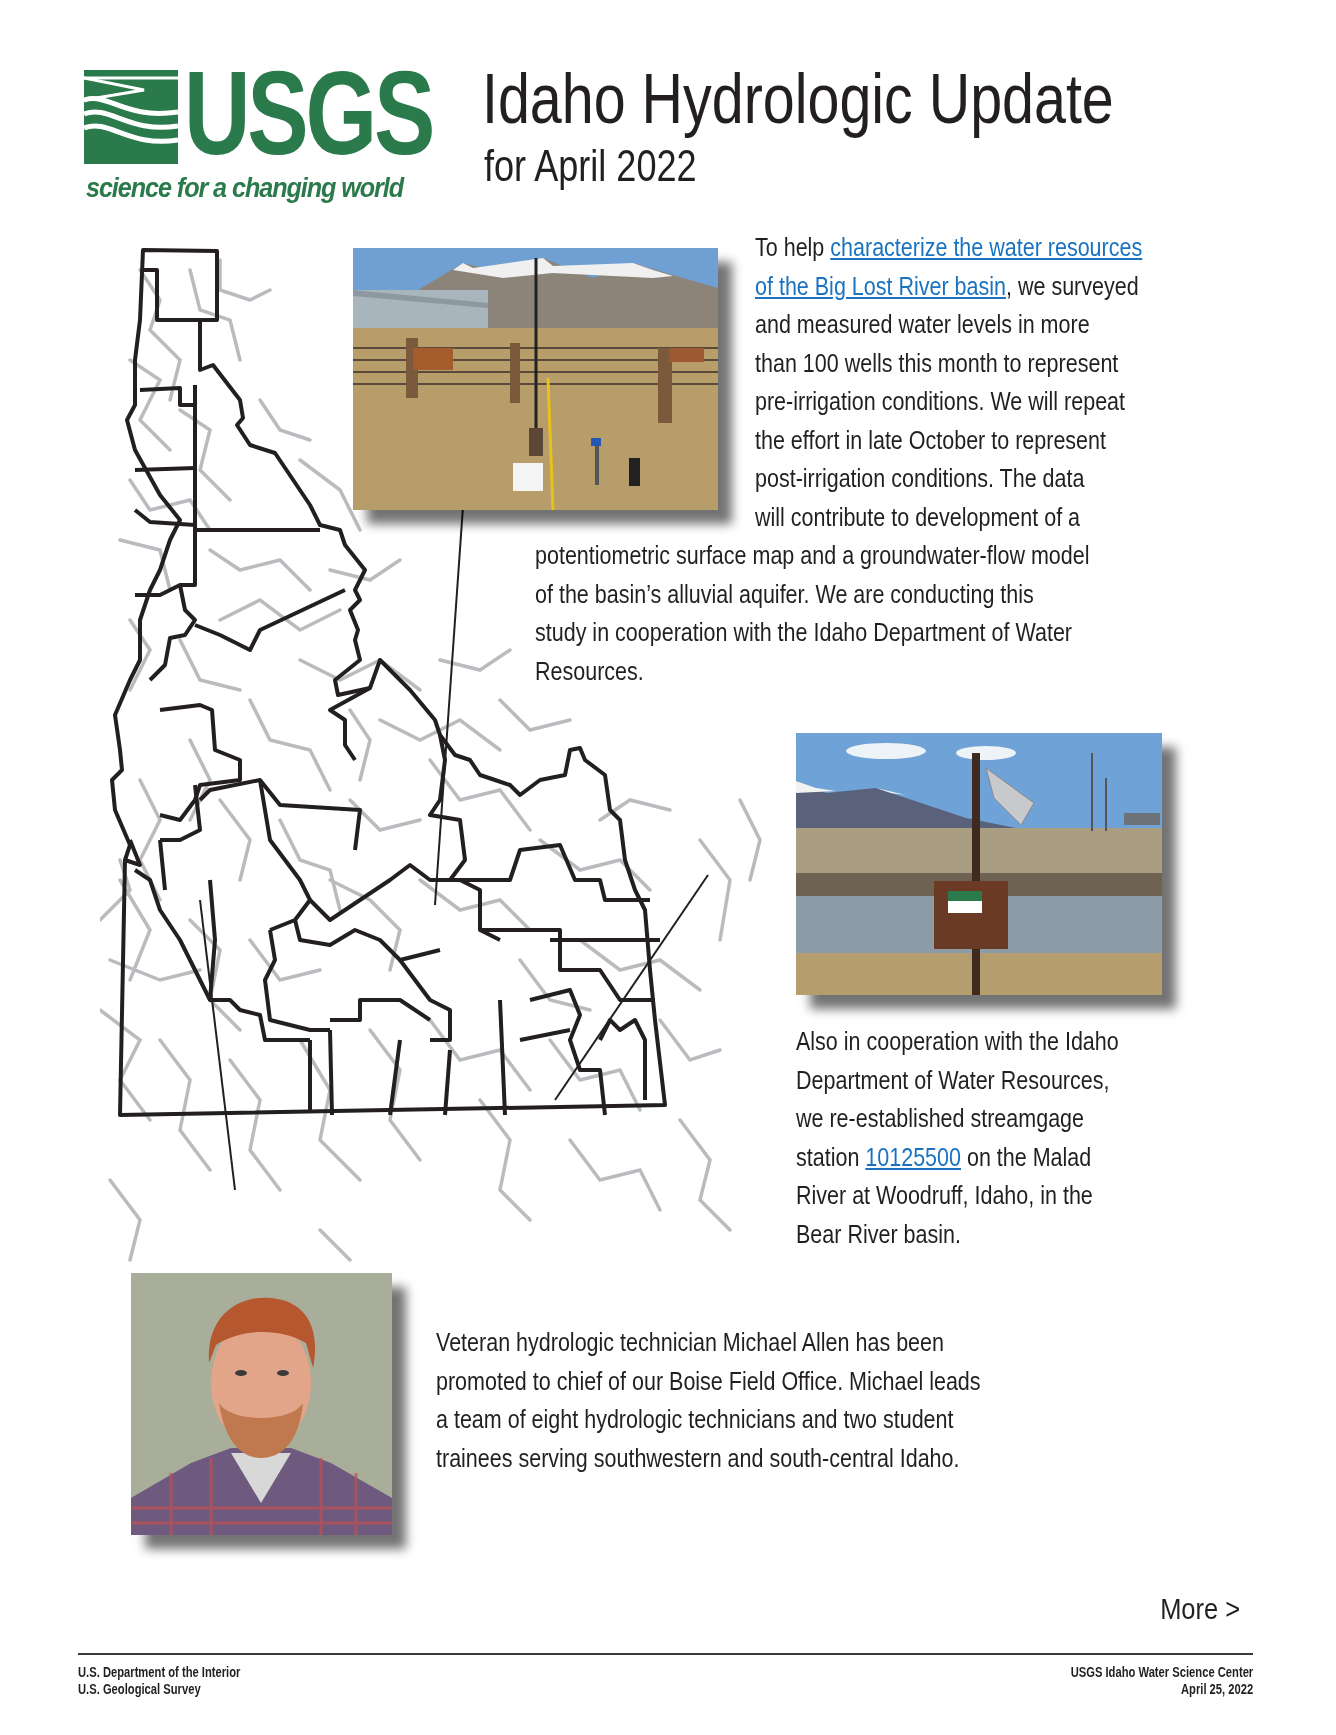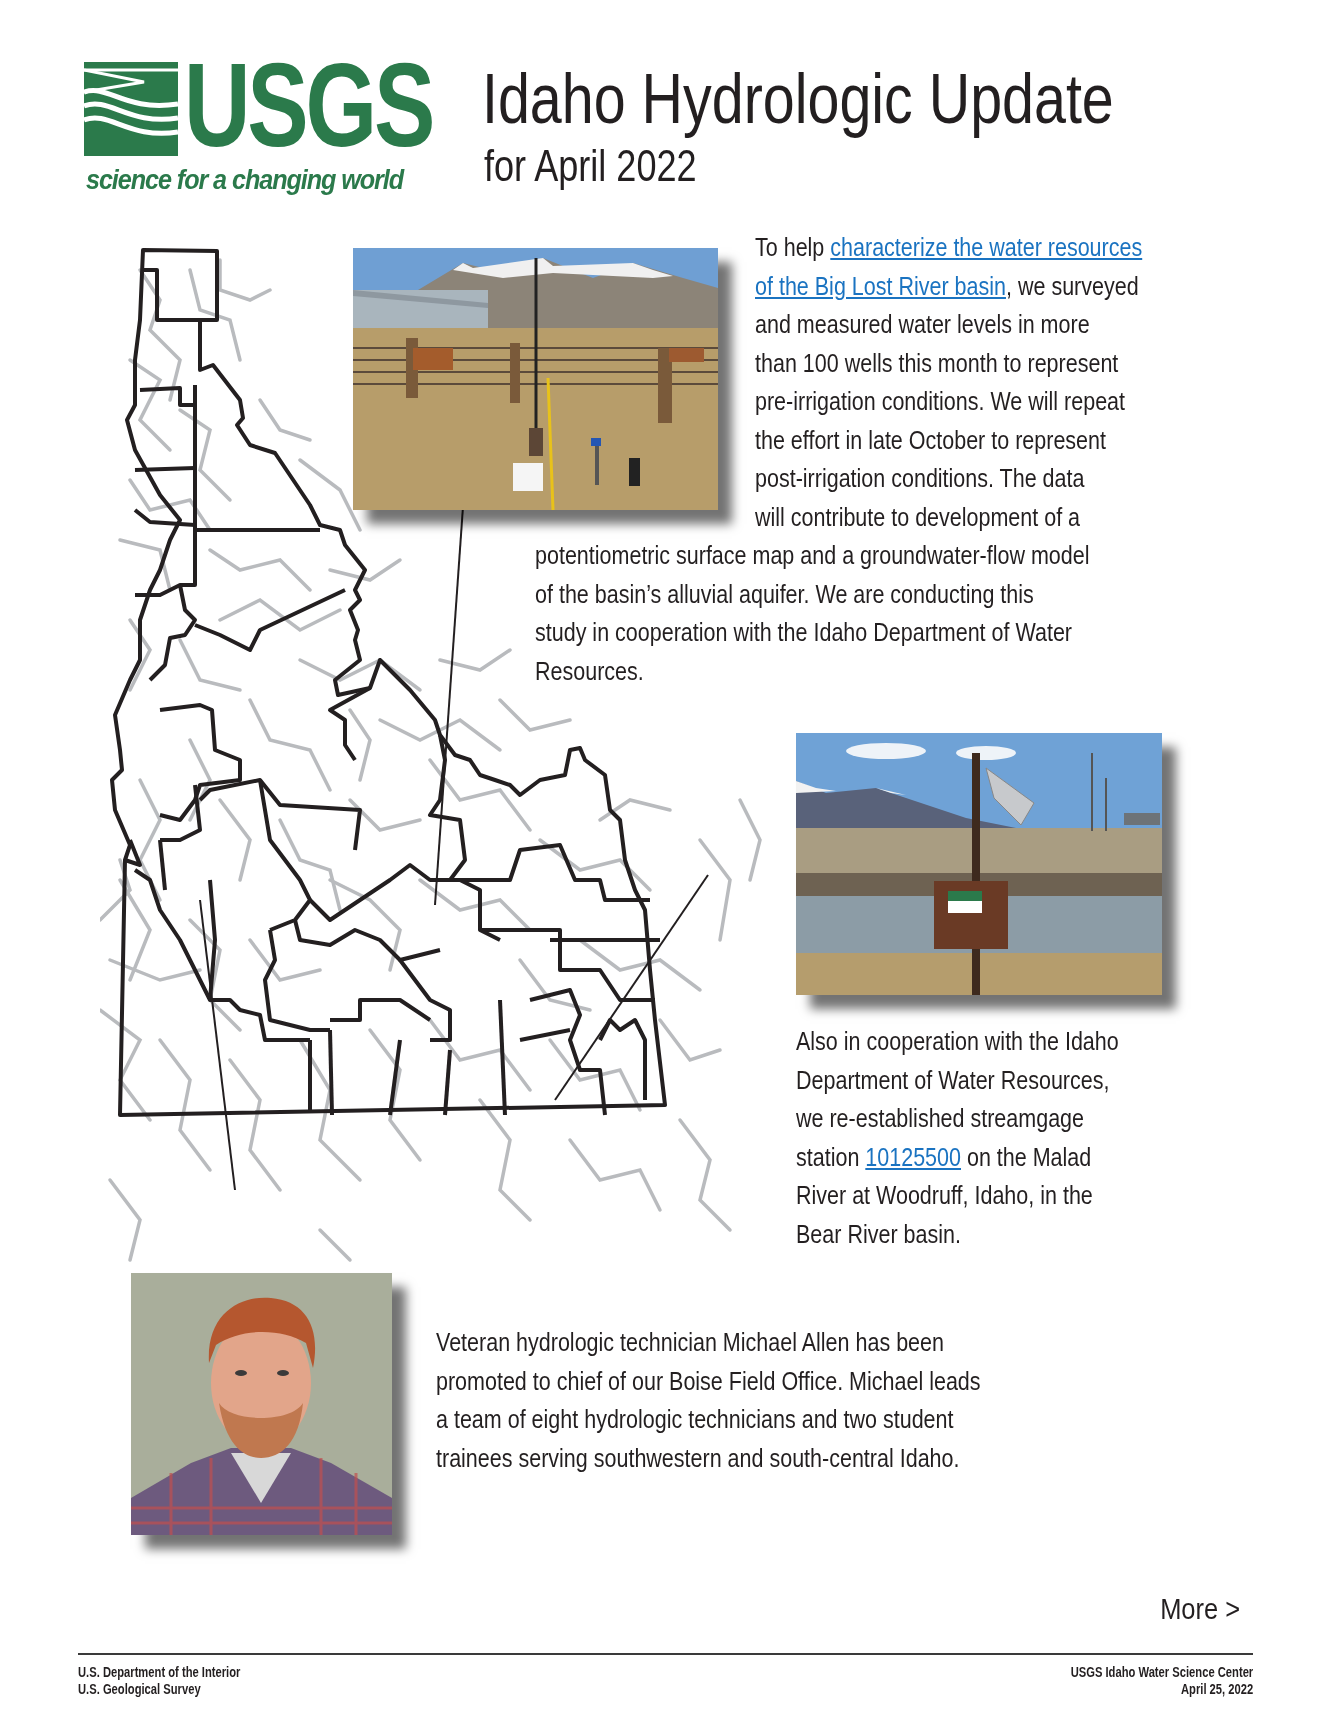--- a/index.html
+++ b/index.html
@@ -1,19 +1,19 @@
 <!DOCTYPE html>
 <html><head>
 <meta charset="utf-8">
 <style>
   html,body{margin:0;padding:0;background:#ffffff;}
   body{width:1336px;height:1735px;position:relative;overflow:hidden;font-family:"Liberation Sans",sans-serif;color:#231f20;}
   .abs{position:absolute;}
   
-  #logo{left:84px;top:60px;width:358px;height:140px;}
+  #logo{left:84px;top:68px;width:358px;height:140px;}
   .logo-mark{position:absolute;left:0;top:2px;width:94px;height:94px;background:#2b7a4b;overflow:hidden;}
   .logo-word{position:absolute;left:100px;top:-14px;font-family:"Liberation Sans",sans-serif;font-weight:bold;font-size:118px;line-height:118px;color:#2b7a4b;letter-spacing:-4px;transform:scaleX(0.78);transform-origin:left top;}
   .logo-tag{position:absolute;left:2px;top:104px;font-family:"Liberation Sans",sans-serif;font-weight:bold;font-style:italic;font-size:28px;color:#2b7a4b;letter-spacing:-1.2px;transform:scaleX(0.9);transform-origin:left top;white-space:nowrap;}
   
   #title{left:482px;top:60px;font-size:70px;line-height:78px;color:#231f20;white-space:nowrap;transform:scaleX(0.82);transform-origin:left top;font-weight:normal;}
   #subtitle{left:484px;top:140px;font-size:44px;line-height:52px;color:#231f20;white-space:nowrap;transform:scaleX(0.82);transform-origin:left top;}
   
   .para{font-size:25px;line-height:38.5px;color:#231f20;transform:scaleX(0.86);transform-origin:left top;white-space:nowrap;}
   .para a{color:#1a73c1;text-decoration:underline;}
   .line{display:block;height:38.5px;}

